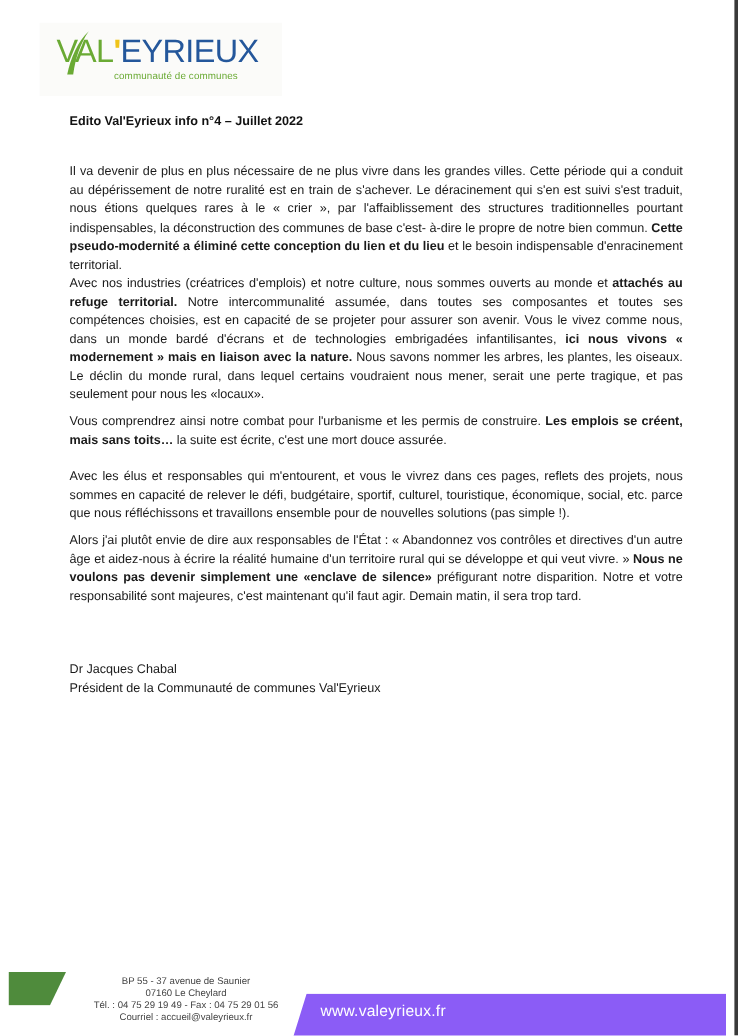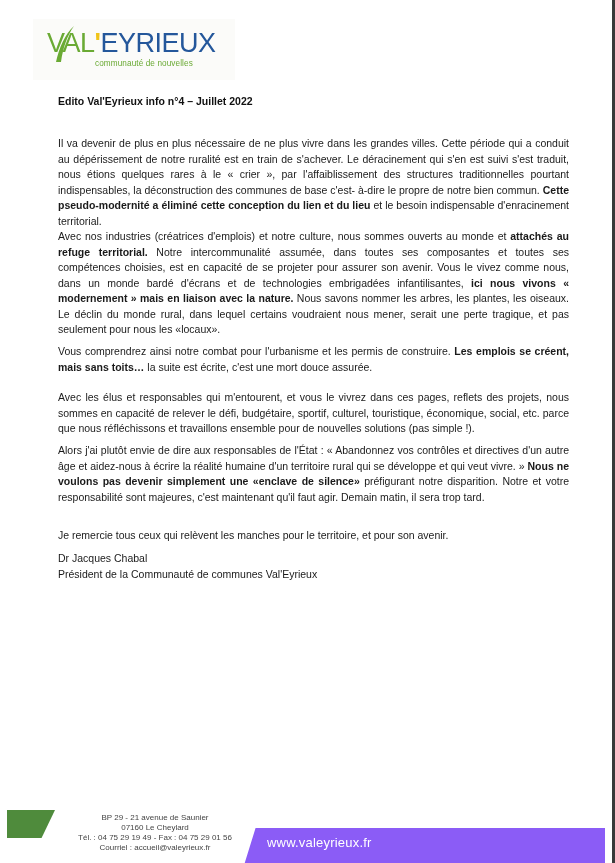--- a/index.html
+++ b/index.html
@@ -77,21 +77,21 @@
 
 <div class="page">
 
   <div class="logo-box">
     <svg class="logo-swoosh" viewBox="0 0 22 40">
       <path d="M3 38 C 6 24, 12 10, 21 2 C 14 12, 10 24, 8 38 Z" fill="#6aaa34"></path>
     </svg>
     <div class="logo-main">
       <span class="logo-val">VAL</span><span class="logo-apos">'</span><span class="logo-eyr">EYRIEUX</span>
     </div>
-    <div class="logo-sub">communauté de nouvelles</div>
+    <div class="logo-sub">communauté de communes</div>
   </div>
 
   <div class="title">Edito Val'Eyrieux info n°4 – Juillet 2022</div>
 
   <div class="body-text p1">
     <span>Il va devenir de plus en plus nécessaire de ne plus vivre dans les grandes villes. Cette période qui a conduit au dépérissement de notre ruralité est en train de s'achever. Le déracinement qui s'en est suivi s'est traduit, nous étions quelques rares à le « crier », par l'affaiblissement des structures traditionnelles pourtant indispensables, la déconstruction des communes de base c'est- à-dire le propre de notre bien commun. </span><b>Cette pseudo-modernité a éliminé cette conception du lien et du lieu</b><span> et le besoin indispensable d'enracinement territorial.</span>
   </div>
 
   <div class="body-text p2">
     <span>Avec nos industries (créatrices d'emplois) et notre culture, nous sommes ouverts au monde et </span><b>attachés au refuge territorial.</b><span> Notre intercommunalité assumée, dans toutes ses composantes et toutes ses compétences choisies, est en capacité de se projeter pour assurer son avenir. Vous le vivez comme nous, dans un monde bardé d'écrans et de technologies embrigadées infantilisantes, </span><b>ici nous vivons « modernement » mais en liaison avec la nature.</b><span> Nous savons nommer les arbres, les plantes, les oiseaux. Le déclin du monde rural, dans lequel certains voudraient nous mener, serait une perte tragique, et pas seulement pour nous les «locaux».</span>
@@ -100,30 +100,29 @@
   <div class="body-text p3">
     <span>Vous comprendrez ainsi notre combat pour l'urbanisme et les permis de construire. </span><b>Les emplois se créent, mais sans toits…</b><span> la suite est écrite, c'est une mort douce assurée.</span>
   </div>
 
   <div class="body-text p4">Avec les élus et responsables qui m'entourent, et vous le vivrez dans ces pages, reflets des projets, nous sommes en capacité de relever le défi, budgétaire, sportif, culturel, touristique, économique, social, etc. parce que nous réfléchissons et travaillons ensemble pour de nouvelles solutions (pas simple !).</div>
 
   <div class="body-text p5">
     <span>Alors j'ai plutôt envie de dire aux responsables de l'État : « Abandonnez vos contrôles et directives d'un autre âge et aidez-nous à écrire la réalité humaine d'un territoire rural qui se développe et qui veut vivre. » </span><b>Nous ne voulons pas devenir simplement une «enclave de silence»</b><span> préfigurant notre disparition. Notre et votre responsabilité sont majeures, c'est maintenant qu'il faut agir. Demain matin, il sera trop tard.</span>
   </div>
 
-  <div class="body-text p6">Je remercie tous ceux qui relèvent les manches pour le territoire, et pour son avenir.</div>
 
   <div class="sign">
     <div>Dr Jacques Chabal</div>
     <div>Président de la Communauté de communes Val'Eyrieux</div>
   </div>
 
   <div class="footer-left-shape"></div>
   <div class="footer-address">
-    <div>BP 29 - 21 avenue de Saunier</div>
+    <div>BP 55 - 37 avenue de Saunier</div>
     <div>07160 Le Cheylard</div>
     <div>Tél. : 04 75 29 19 49 - Fax : 04 75 29 01 56</div>
     <div>Courriel : accueil@valeyrieux.fr</div>
   </div>
   <div class="footer-band">
     <div class="footer-url">www.valeyrieux.fr</div>
   </div>
 </div>
 <div class="right-border"></div>
 

